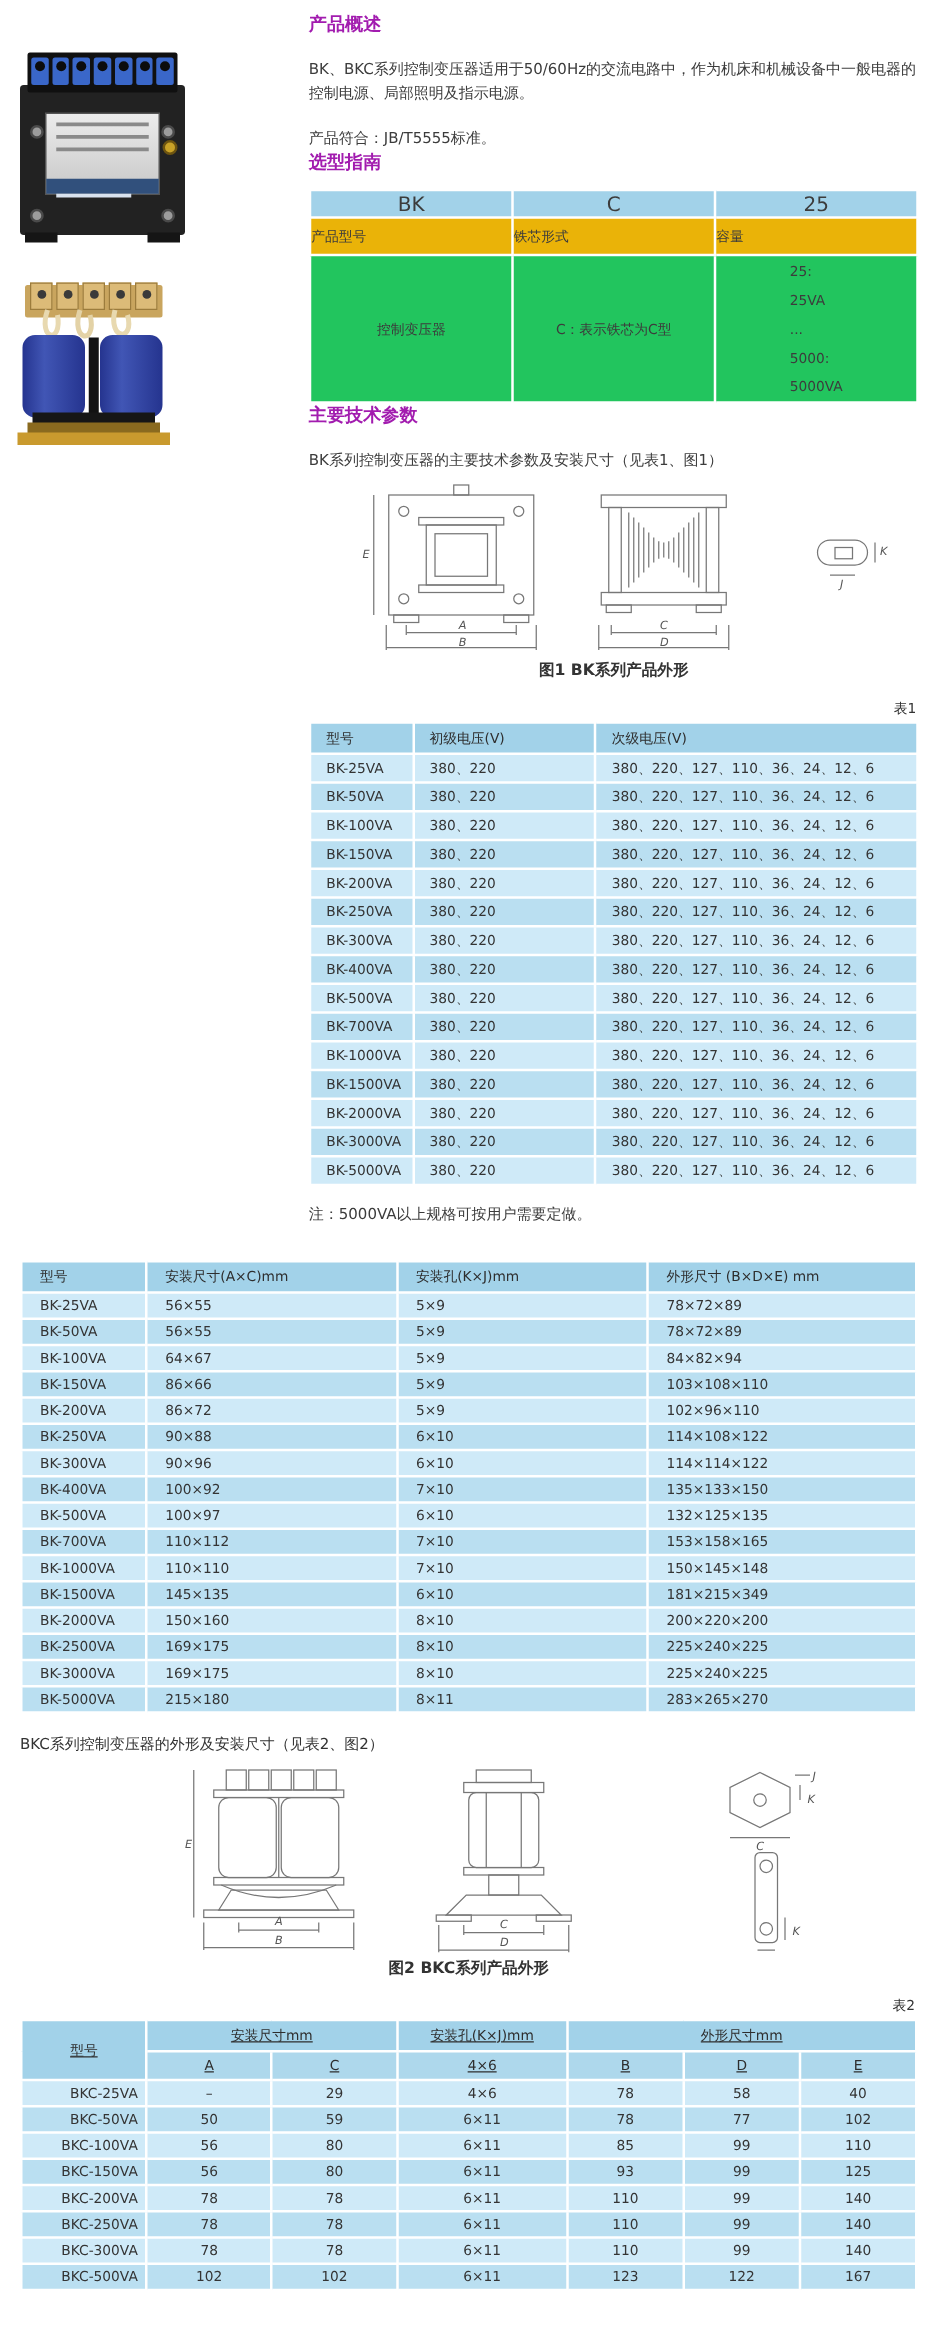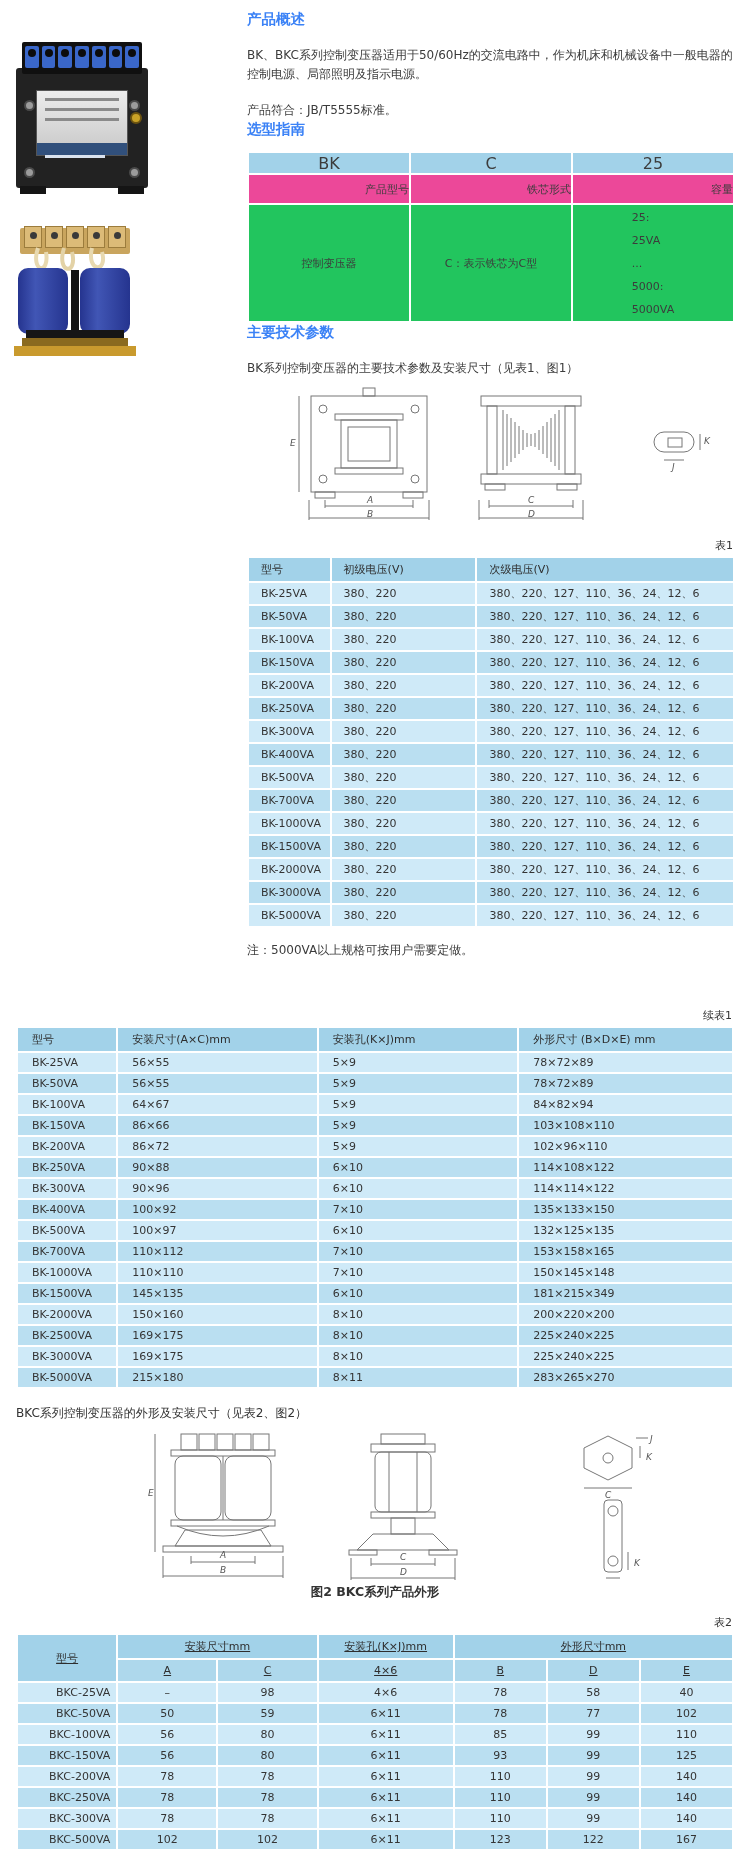--- a/index.html
+++ b/index.html
@@ -30,35 +30,35 @@
   .bkc-term { width:18px; height:22px; background:#dcbb78; border:1px solid #9c7c3c; position:relative; }
   .bkc-term:after { content:""; position:absolute; left:5px; top:5px; width:7px; height:7px; border-radius:50%; background:#3a3a3a; }
   .bkc-cyl { position:absolute; top:42px; width:50px; height:66px; border-radius:10px; background:linear-gradient(90deg,#25348f,#4156b5 35%,#25348f); }
   .bkc-gap { position:absolute; left:55px; top:44px; width:8px; height:62px; background:#121212; }
   .bkc-band { position:absolute; left:10px; top:104px; width:98px; height:9px; background:#161616; }
   .bkc-base1 { position:absolute; left:6px; top:112px; width:106px; height:9px; background:#8a6a1f; }
   .bkc-base2 { position:absolute; left:-2px; top:120px; width:122px; height:10px; background:#c99a2e; }
 
   
   .content-col { position:absolute; left:247px; top:10px; width:488px; }
-  h2.sec { font-size:14.5px; font-weight:bold; color:#3b82f6; margin:0 0 12px 0; }
+  h2.sec { font-size:14.5px; font-weight:bold; color:#a21caf; margin:0 0 12px 0; }
   .body-text { font-size:12px; line-height:19px; color:#3c3c3c;margin-top:17px; }
   .mt24 { margin-top:24px; }
   .mt32 { margin-top:32px;font-family:Liberation Mono, monospace; }
 
   table { border-collapse:collapse; width:100%; table-layout:fixed; }
   th, td { border:2px solid #fff; font-weight:normal; }
   .blue-table th { background:#a2d2e9; color:#2e2e2e; font-size:11px; padding:4px 6px; }
   .blue-table td { font-size:11px; color:#343434; padding:3px 6px; }
   .blue-table tbody tr:nth-child(odd) td { background:#cfeaf8; }
   .blue-table tbody tr:nth-child(even) td { background:#badff1; }
 
   
   .sel-table th { background:#a2d2e9; text-align:center; height:22px; }
-  .sel-table .subrow td { background:#ec4899; text-align:right; height:30px; font-size:11px; }
+  .sel-table .subrow td { background:#eab308; text-align:left; height:30px; font-size:11px; }
   .sel-table .detailrow td { background:#22c55e; text-align:center; height:118px; vertical-align:middle; font-size:11px; }
   .cap-lines { display:inline-block; text-align:left; line-height:23px; }
 
   
   .t1 td, .t1 th { text-align:left; padding-left:12px; height:20px; }
   .t1 col.c1 { width:17%; } .t1 col.c2 { width:30%; } .t1 col.c3 { width:53%; }
 
   .table-tag { text-align:right; font-size:11px; color:#333; margin:14px 2px 3px 0; }
   .note { font-size:12px; color:#3c3c3c; margin-top:14px; }
 
@@ -234,20 +234,21 @@
         </g>
       </g>
       <text x="34" y="62">E</text>
       <text x="111" y="119">A</text>
       <text x="111" y="133">B</text>
       <text x="272" y="119">C</text>
       <text x="272" y="133">D</text>
       <text x="448" y="60">K</text>
       <text x="416" y="86">J</text>
     </svg>
+    <p class="fig-caption">图1 BK系列产品外形</p>
 
     <div class="table-tag">表1</div>
     <table class="blue-table t1">
       <colgroup>
           <col class="c1">
           <col class="c2">
           <col class="c3">
         </colgroup>
       <thead>
         <tr>
@@ -331,21 +332,20 @@
             <td>BK-5000VA</td>
             <td>380、220</td>
             <td>380、220、127、110、36、24、12、6</td>
           </tr>
         </tbody>
     </table>
     <p class="note">注：5000VA以上规格可按用户需要定做。</p>
   </div>
 
   <div class="full-section">
-    <div class="table-tag" style="margin-top:0;">续表1</div>
     <table class="blue-table t1b">
       <colgroup>
           <col class="c1">
           <col class="c2">
           <col class="c3">
           <col class="c4">
         </colgroup>
       <thead>
         <tr>
           <th>型号</th>
@@ -554,21 +554,21 @@
           <th>4×6</th>
           <th>B</th>
           <th>D</th>
           <th>E</th>
         </tr>
       </thead>
       <tbody>
           <tr>
             <td>BKC-25VA</td>
             <td>–</td>
-            <td>98</td>
+            <td>29</td>
             <td>4×6</td>
             <td>78</td>
             <td>58</td>
             <td>40</td>
           </tr>
           <tr>
             <td>BKC-50VA</td>
             <td>50</td>
             <td>59</td>
             <td>6×11</td>

